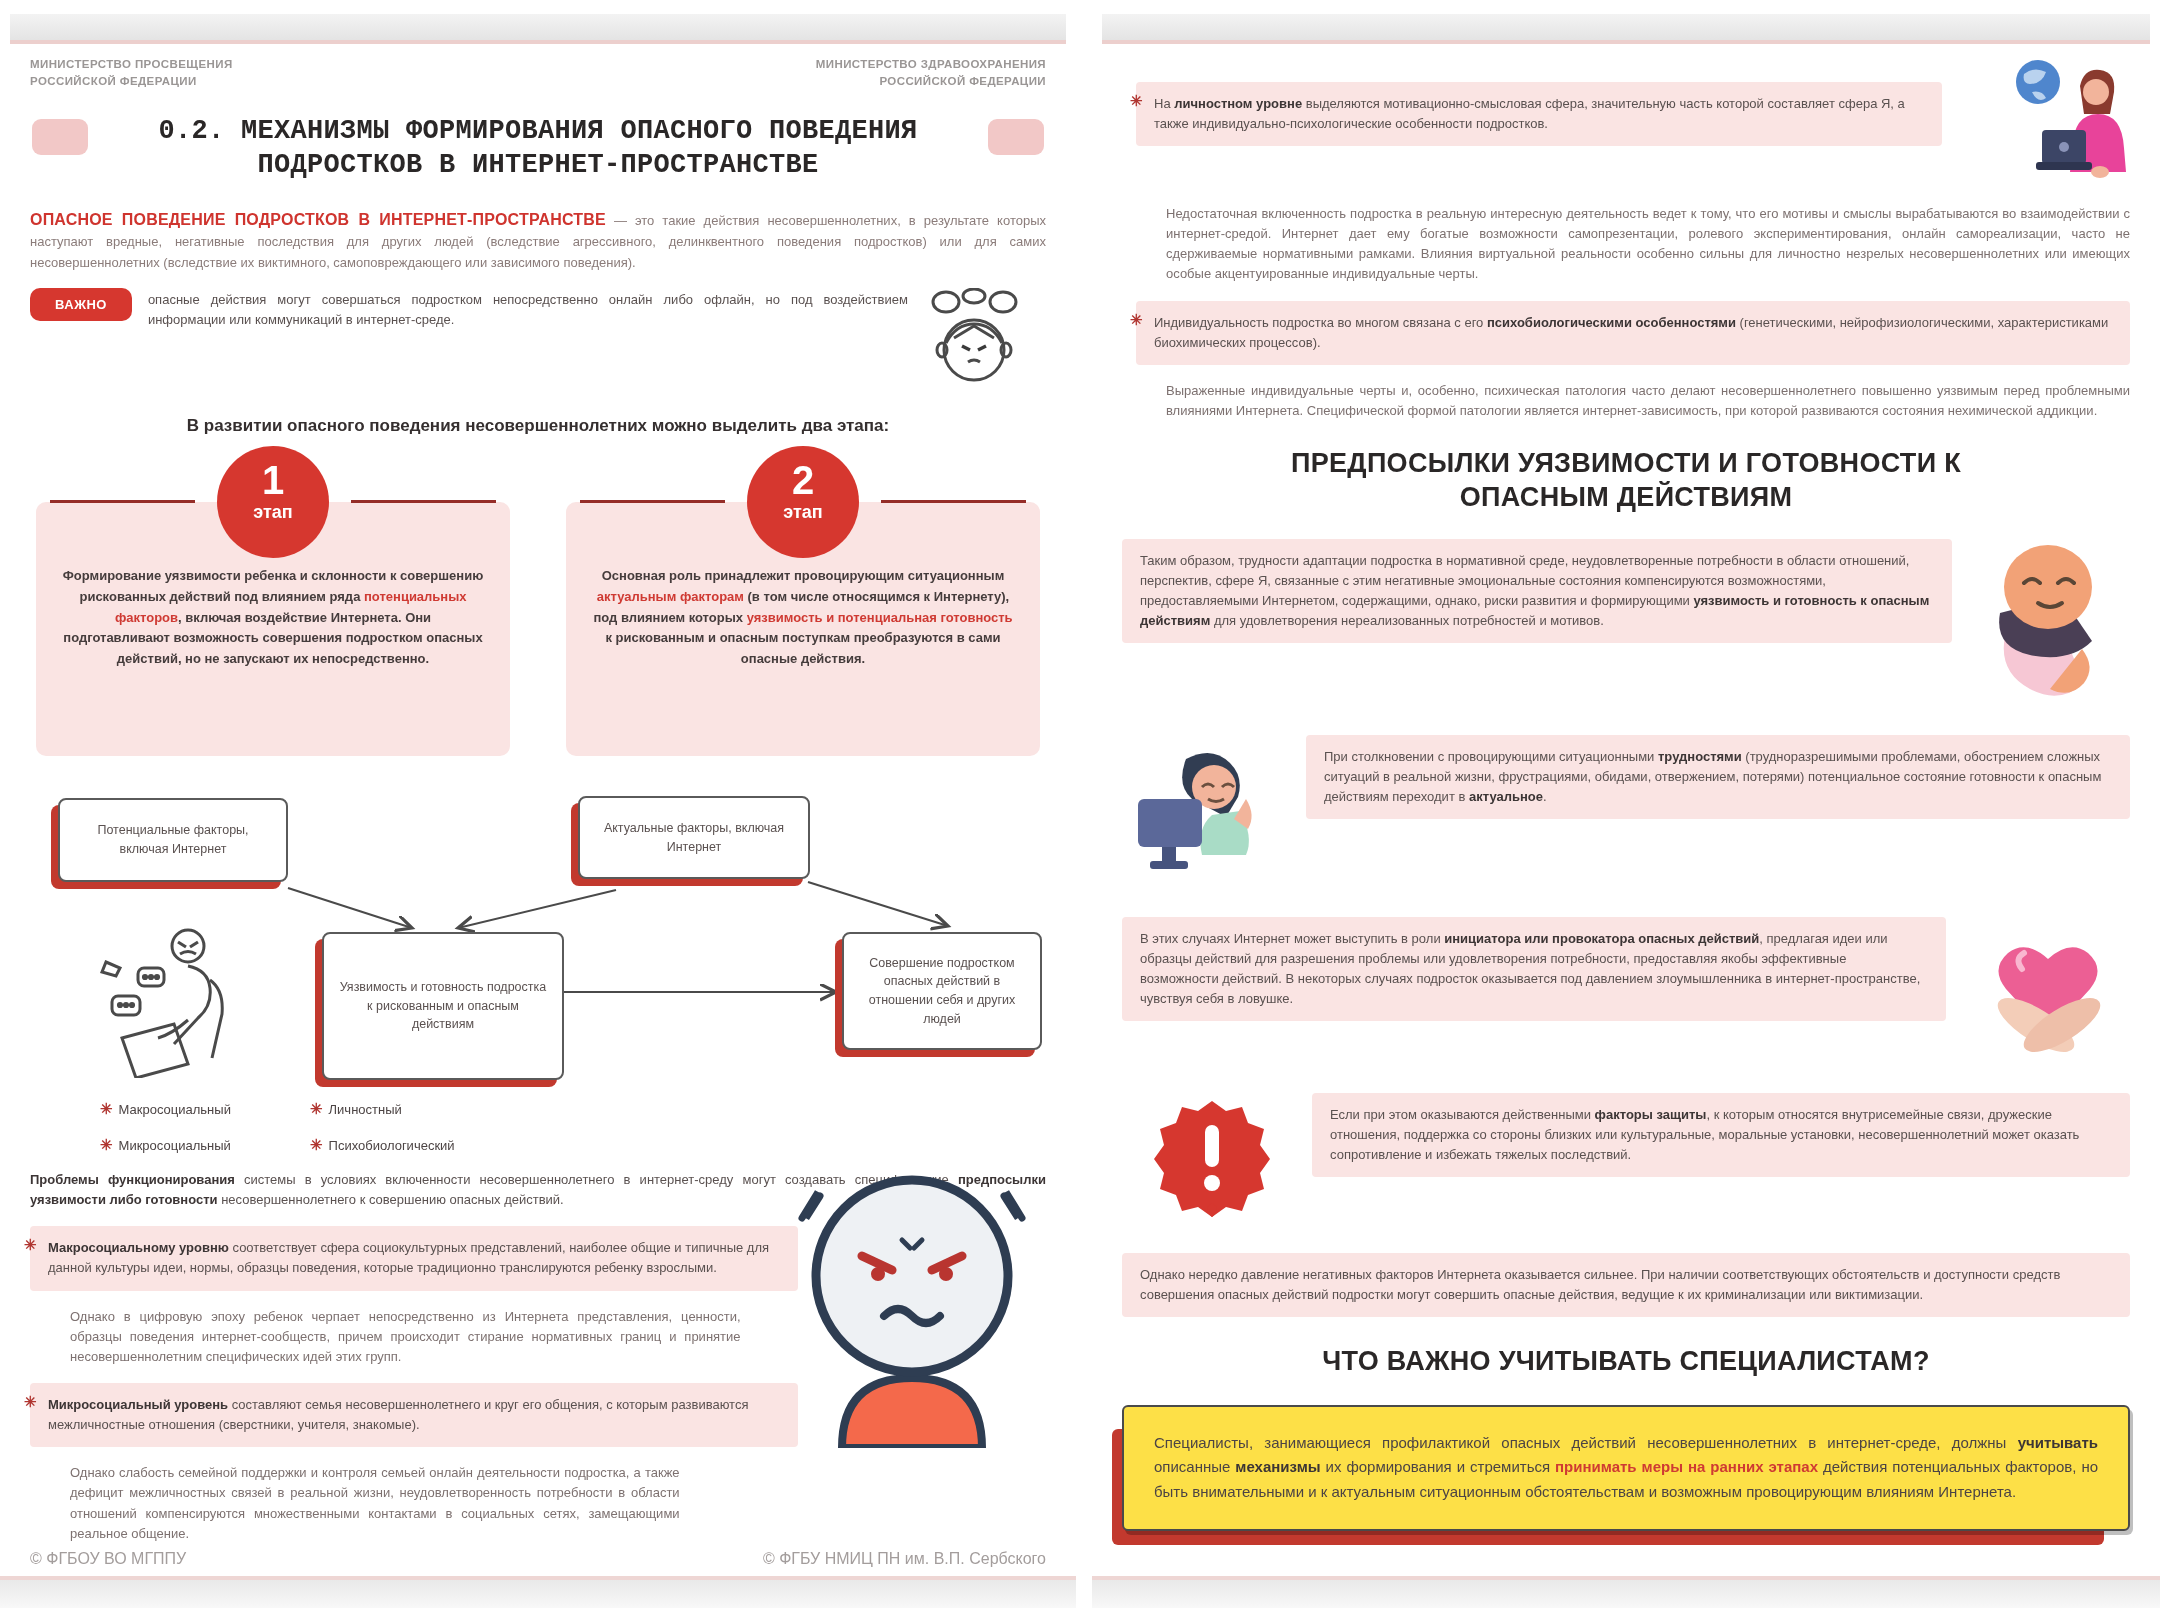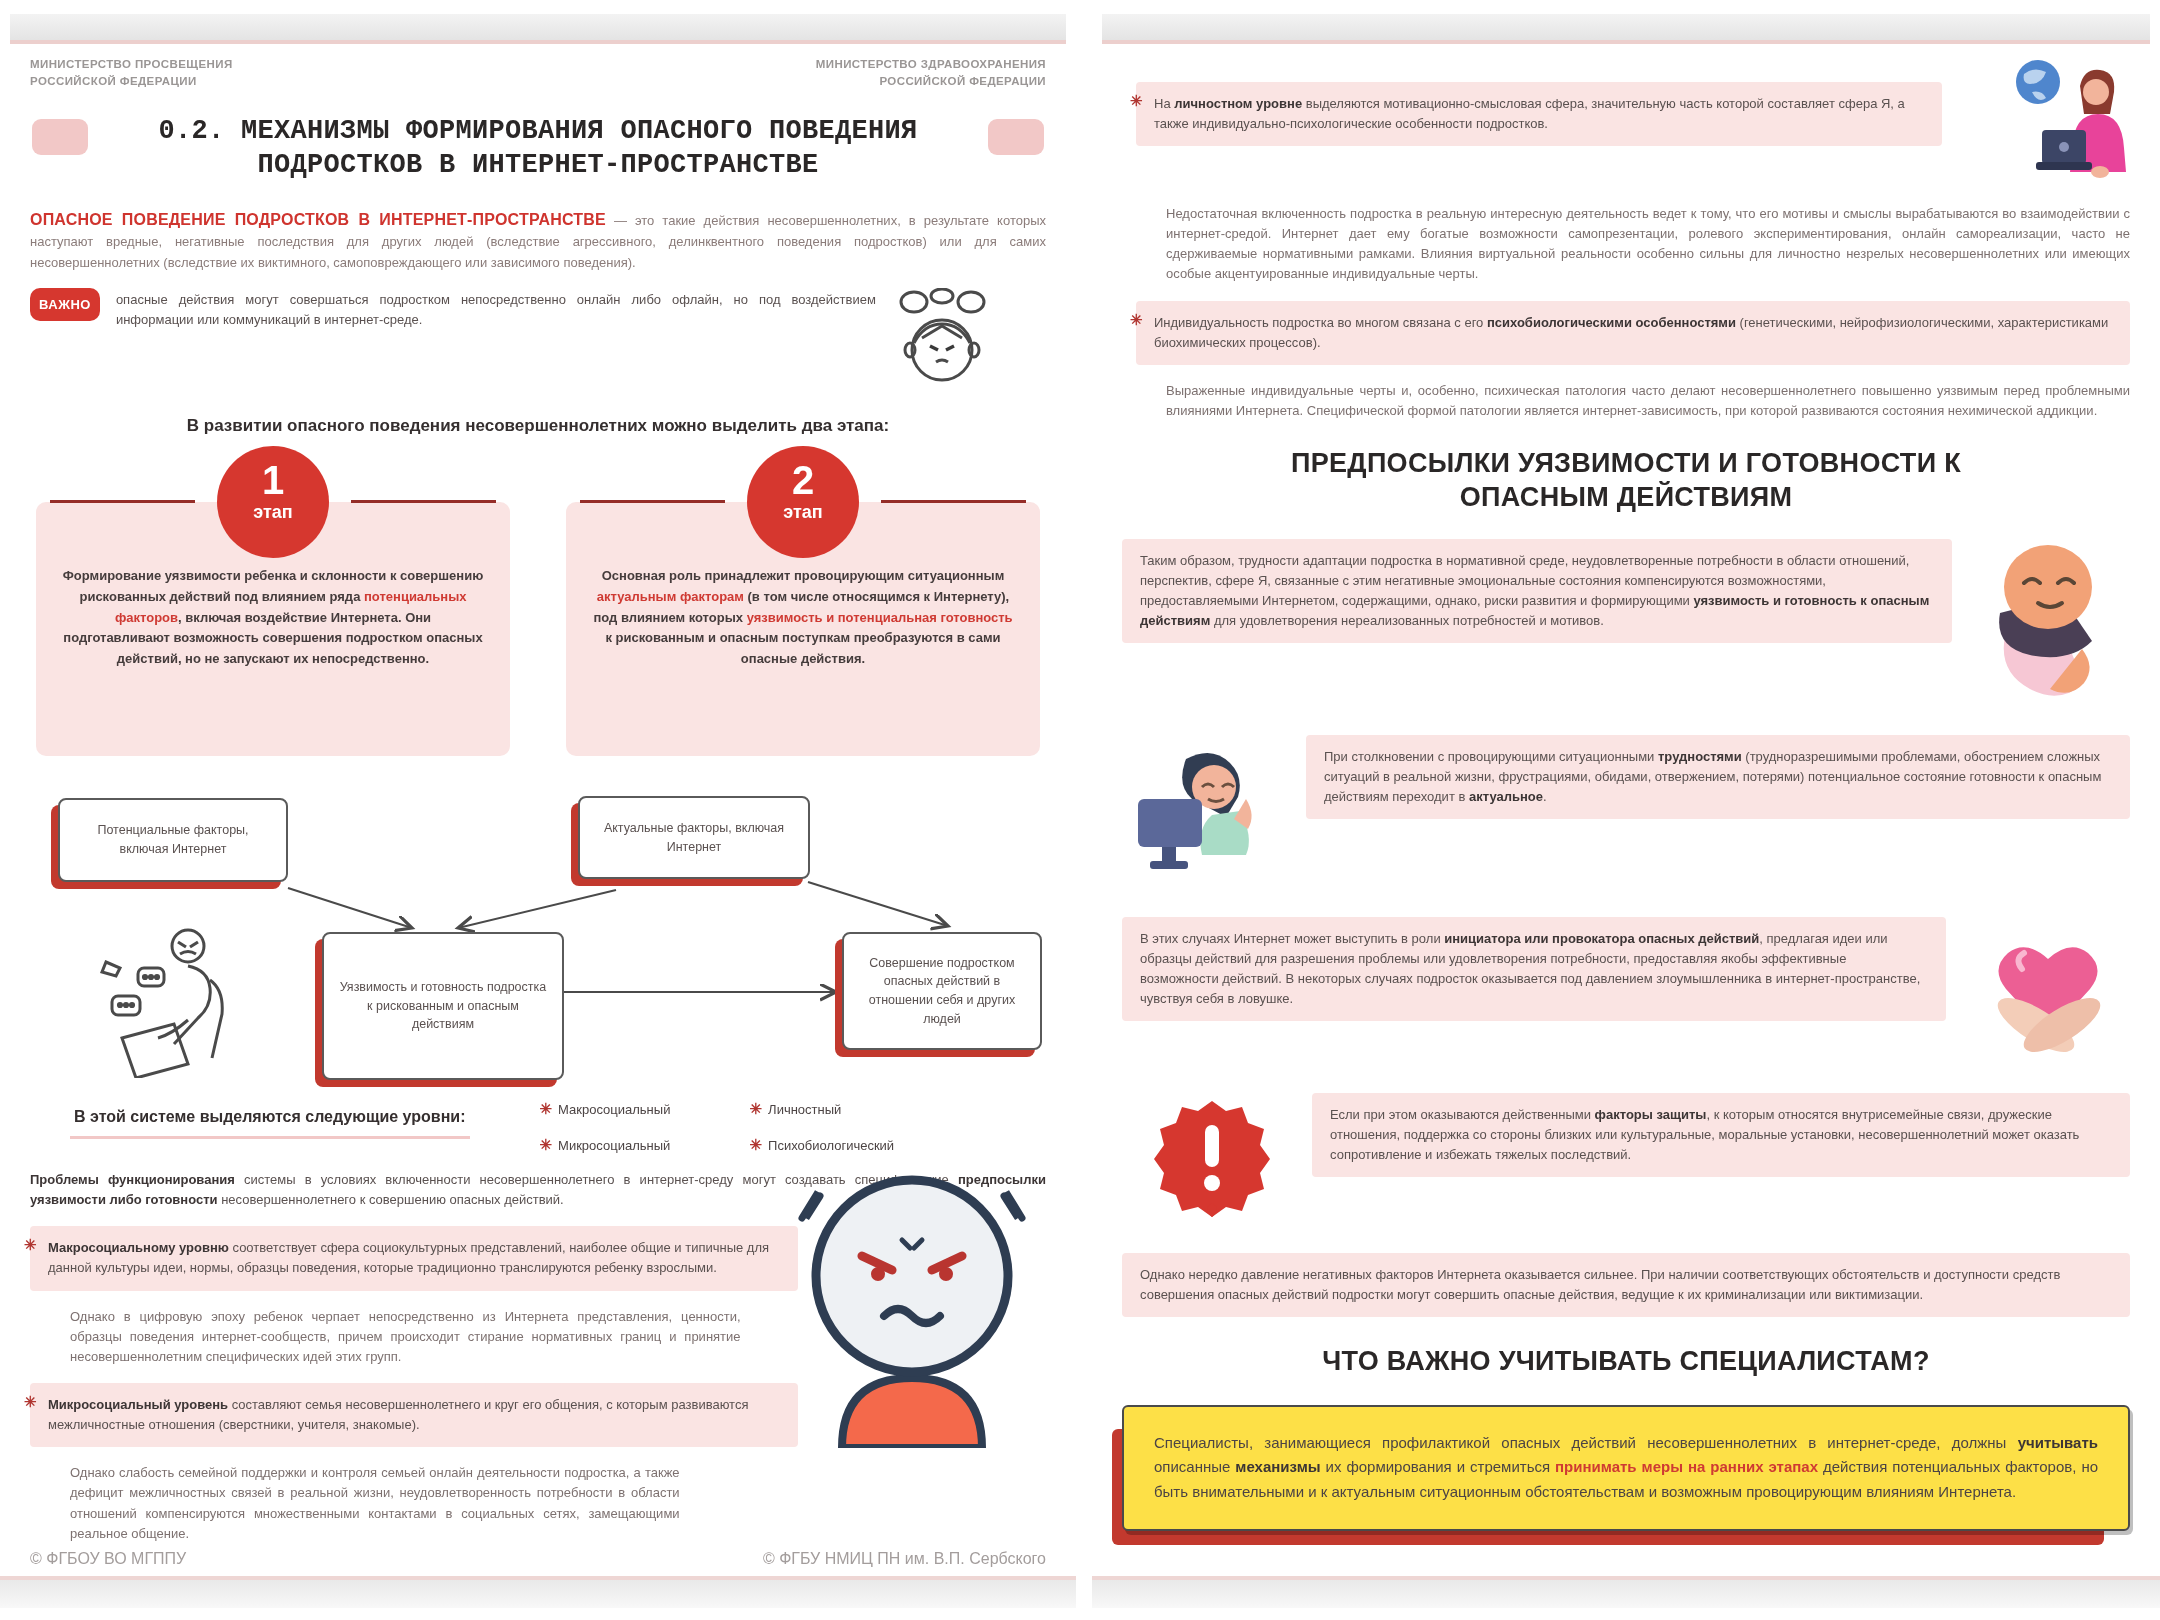--- a/index.html
+++ b/index.html
@@ -28,21 +28,21 @@
   .ministries{display:flex;justify-content:space-between;color:#9a9695;font-size:11.5px;
     font-weight:600;letter-spacing:.4px;line-height:1.45;white-space:pre-line;}
   .m-right{text-align:right;}
   .title-wrap{position:relative;margin-top:26px;}
   .title-deco{position:absolute;width:56px;height:36px;border-radius:9px;background:#f2c8c7;top:4px;}
   .title-deco.l{left:2px;} .title-deco.r{right:2px;}
   .intro{margin-top:24px;font-size:13px;line-height:1.6;text-align:justify;color:#8b7c7a;}
   .intro .lead{color:#cf342e;font-weight:800;font-size:16px;letter-spacing:.2px;}
   .important{display:flex;margin-top:14px;align-items:flex-start;}
   .imp-badge{background:#d6372f;color:#fff;font-weight:800;font-size:13px;letter-spacing:.5px;
-    border-radius:10px;padding:9px 9px;margin-right:16px;flex:0 0 auto;}
+    border-radius:10px;padding:9px 25px;margin-right:16px;flex:0 0 auto;}
   .imp-text{font-size:13px;line-height:1.55;color:#5a5150;padding-top:2px;text-align:justify;}
   .stages-h{margin-top:20px;text-align:center;font-weight:800;font-size:17px;color:#352f2f;}
   .cards{display:flex;gap:56px;margin-top:66px;padding:0 6px;}
   .card{flex:1;background:#fae4e3;border-radius:10px;position:relative;padding:64px 26px 40px;min-height:150px;}
   .badge{position:absolute;left:50%;transform:translateX(-50%);top:-56px;width:112px;height:112px;
      border-radius:50%;background:#d6372f;color:#fff;text-align:center;}
   .badge .n{display:block;font-size:40px;font-weight:800;margin-top:14px;line-height:1;}
   .badge .w{display:block;font-size:18px;font-weight:700;margin-top:2px;}
   .card .line{position:absolute;top:-2px;height:3px;background:#952d28;width:calc(50% - 92px);}
   .card .line.l{left:14px;} .card .line.r{right:14px;}
@@ -172,21 +172,20 @@
           <path d="M118 60 q14 10 12 34 l-10 44"></path>
           <path d="M96 46 q20 4 22 22 q2 18 -12 30 l-24 26"></path>
           <path d="M30 118 l52 -14 14 40 -52 14 z"></path>
           <path d="M96 100 q-16 14 -30 18"></path>
         </svg>
       </span>
     </div>
 
 
     <div class="levels-row">
-      <div class="levels-h">В этой системе выделяются следующие уровни:</div>
       <div class="levels">
         <div class="level"><span class="star">✳</span><span>Макросоциальный</span></div>
         <div class="level"><span class="star">✳</span><span>Личностный</span></div>
         <div class="level"><span class="star">✳</span><span>Микросоциальный</span></div>
         <div class="level"><span class="star">✳</span><span>Психобиологический</span></div>
       </div>
     </div>
 
     <p class="body-t prob"><span class="bold">Проблемы функционирования</span><span> системы в условиях включенности несовершеннолетнего в интернет-среду могут создавать специфические </span><span class="bold">предпосылки уязвимости либо готовности</span><span> несовершеннолетнего к совершению опасных действий.</span></p>
 

